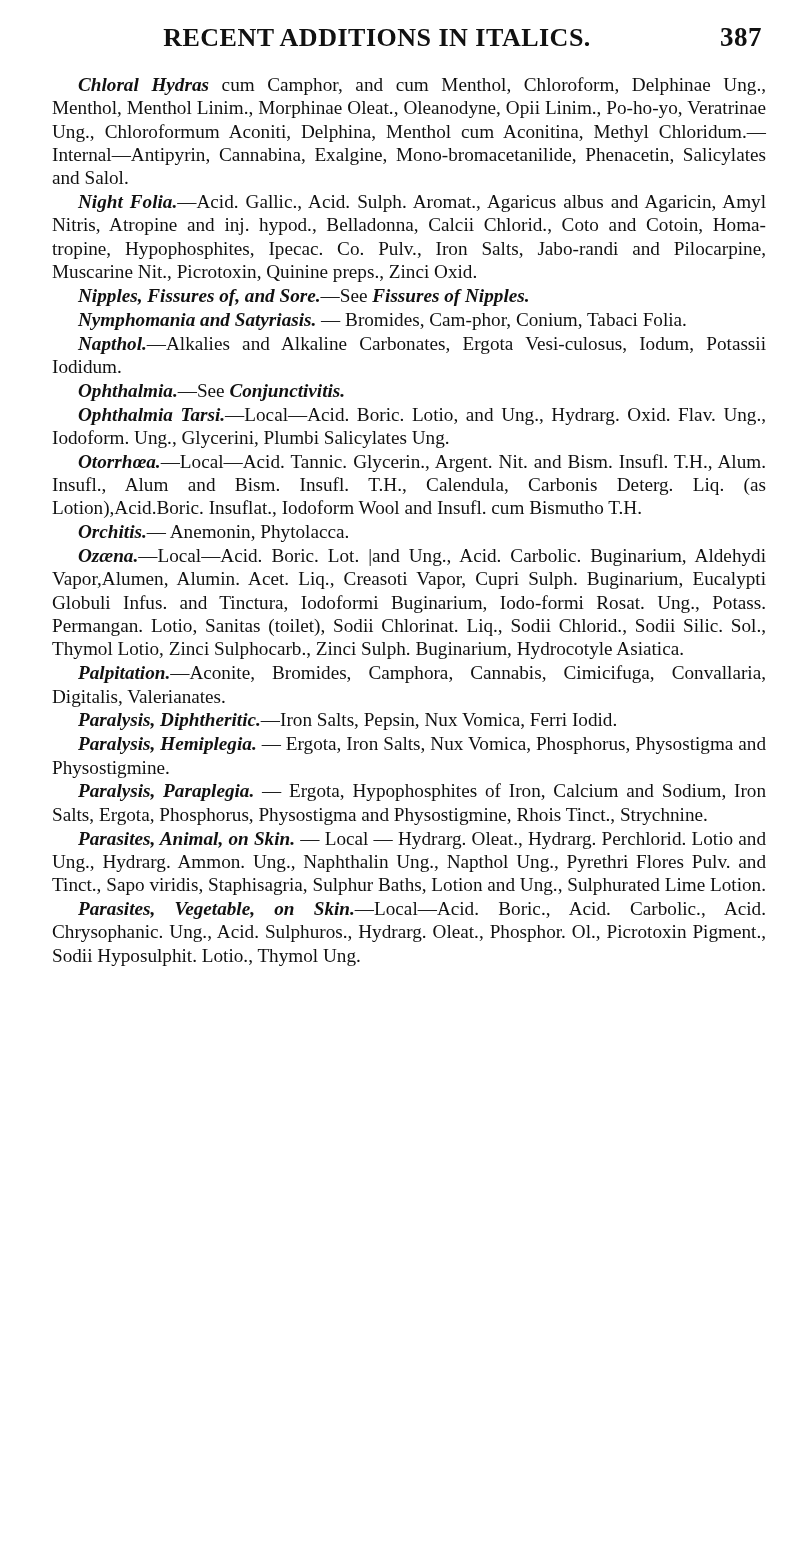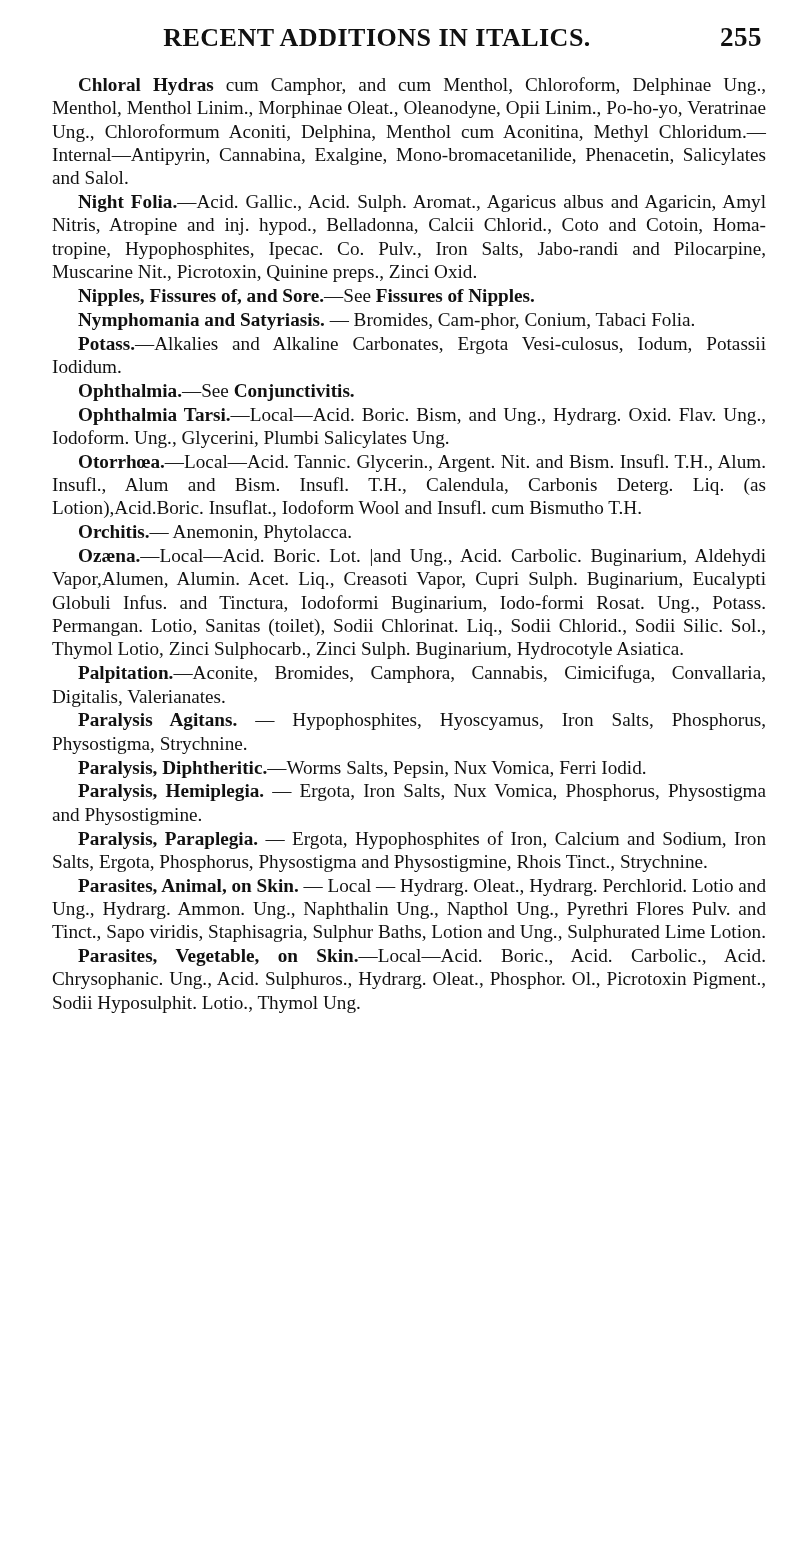--- a/index.html
+++ b/index.html
@@ -49,48 +49,48 @@
     font-size: 19.2px;
     line-height: 1.215;
     text-align: justify;
   }
   .entry {
     margin: 0 0 0.5px 0;
     text-indent: 26px;
   }
   .hd {
     font-weight: bold;
+    font-style: italic;
   }
   .it {
   }
 </style>
 </head>
 <body>
 
 <div class="page">
 
   <div class="header">
     <div class="running-title">RECENT ADDITIONS IN ITALICS.</div>
-    <div class="folio">255</div>
+    <div class="folio">387</div>
   </div>
   <div class="rule"></div>
 
   <div class="body" id="entry-list">
       <p class="entry"><span class="hd">Chloral Hydras</span><span> cum Camphor, and cum Menthol, Chloroform, Delphinae </span><span class="it">Ung.</span><span>, Menthol, Menthol Linim., Morphinae Oleat., Oleanodyne, Opii Linim., Po-ho-yo, Veratrinae </span><span class="it">Ung.</span><span>, </span><span class="it">Chloroformum Aconiti, Delphina, Menthol cum Aconitina, Methyl Chloridum.</span><span>—</span><span class="it">Internal—Antipyrin, Cannabina, Exalgine, Mono-bromacetanilide, Phenacetin, Salicylates and Salol.</span></p>
       <p class="entry"><span class="hd">Night Folia.</span><span>—Acid. Gallic., Acid. Sulph. Aromat., Agaricus albus and Agaricin, Amyl Nitris, Atropine and inj. hypod., Belladonna, Calcii Chlorid., Coto and Cotoin, Homa-tropine, Hypophosphites, Ipecac. Co. Pulv., Iron Salts, Jabo-randi and Pilocarpine, Muscarine Nit., Picrotoxin, Quinine preps., Zinci Oxid.</span></p>
       <p class="entry"><span class="hd">Nipples, Fissures of, and Sore.</span><span>—See </span><span class="hd">Fissures of Nipples.</span></p>
       <p class="entry"><span class="hd">Nymphomania and Satyriasis.</span><span> — Bromides, Cam-phor, Conium, Tabaci Folia.</span></p>
-      <p class="entry"><span class="hd">Potass.</span><span>—Alkalies and Alkaline Carbonates, </span><span>Ergota Vesi-culosus</span><span>, Iodum, Potassii Iodidum.</span></p>
+      <p class="entry"><span class="hd">Napthol.</span><span>—Alkalies and Alkaline Carbonates, </span><span>Ergota Vesi-culosus</span><span>, Iodum, Potassii Iodidum.</span></p>
       <p class="entry"><span class="hd">Ophthalmia.</span><span>—See </span><span class="hd">Conjunctivitis.</span></p>
-      <p class="entry"><span class="hd">Ophthalmia Tarsi.</span><span>—</span><span class="it">Local</span><span>—Acid. Boric. Bism, and </span><span class="it">Ung.</span><span>, Hydrarg. Oxid. Flav. </span><span class="it">Ung.</span><span>, Iodoform. </span><span class="it">Ung.</span><span>, Glycerini, Plumbi Salicylates </span><span class="it">Ung.</span></p>
+      <p class="entry"><span class="hd">Ophthalmia Tarsi.</span><span>—</span><span class="it">Local</span><span>—Acid. Boric. Lotio, and </span><span class="it">Ung.</span><span>, Hydrarg. Oxid. Flav. </span><span class="it">Ung.</span><span>, Iodoform. </span><span class="it">Ung.</span><span>, Glycerini, Plumbi Salicylates </span><span class="it">Ung.</span></p>
       <p class="entry"><span class="hd">Otorrhœa.</span><span>—</span><span class="it">Local</span><span>—Acid. Tannic. Glycerin., Argent. Nit. and Bism. Insufl. T.H., Alum. Insufl., Alum and Bism. Insufl. T.H., Calendula, Carbonis Deterg. Liq. (as Lotion),Acid.Boric. Insuflat., Iodoform Wool and Insufl. cum Bismutho T.H.</span></p>
       <p class="entry"><span class="hd">Orchitis.</span><span>— Anemonin, Phytolacca.</span></p>
       <p class="entry"><span class="hd">Ozæna.</span><span>—</span><span class="it">Local</span><span>—Acid. Boric. Lot. |and </span><span class="it">Ung.</span><span>, Acid. Carbolic. Buginarium, Aldehydi Vapor,Alumen, Alumin. Acet. </span><span class="it">Liq.</span><span>, Creasoti Vapor, Cupri Sulph. Buginarium, Eucalypti Globuli Infus. and Tinctura, Iodoformi Buginarium, Iodo-formi Rosat. </span><span class="it">Ung.</span><span>, Potass. Permangan. Lotio, Sanitas (toilet), Sodii Chlorinat. </span><span class="it">Liq.</span><span>, Sodii Chlorid., Sodii Silic. Sol., Thymol Lotio, Zinci Sulphocarb., Zinci Sulph. Buginarium, </span><span class="it">Hydrocotyle Asiatica.</span></p>
       <p class="entry"><span class="hd">Palpitation.</span><span>—Aconite, Bromides, Camphora, Cannabis, Cimicifuga, Convallaria, Digitalis, Valerianates.</span></p>
-      <p class="entry"><span class="hd">Paralysis Agitans.</span><span> — Hypophosphites, Hyoscyamus, Iron Salts, Phosphorus, Physostigma, Strychnine.</span></p>
-      <p class="entry"><span class="hd">Paralysis, Diphtheritic.</span><span>—Worms Salts, Pepsin, Nux Vomica, Ferri Iodid.</span></p>
+      <p class="entry"><span class="hd">Paralysis, Diphtheritic.</span><span>—Iron Salts, Pepsin, Nux Vomica, Ferri Iodid.</span></p>
       <p class="entry"><span class="hd">Paralysis, Hemiplegia.</span><span> — Ergota, Iron Salts, Nux Vomica, Phosphorus, Physostigma and Physostigmine.</span></p>
       <p class="entry"><span class="hd">Paralysis, Paraplegia.</span><span> — Ergota, Hypophosphites of Iron, Calcium and Sodium, Iron Salts, Ergota, Phosphorus, Physostigma and Physostigmine, Rhois Tinct., Strychnine.</span></p>
       <p class="entry"><span class="hd">Parasites, Animal, on Skin.</span><span> — </span><span class="it">Local</span><span> — Hydrarg. Oleat., Hydrarg. Perchlorid. Lotio and </span><span class="it">Ung.</span><span>, Hydrarg. Ammon. </span><span class="it">Ung.</span><span>, Naphthalin </span><span class="it">Ung.</span><span>, Napthol </span><span class="it">Ung.</span><span>, Pyrethri Flores Pulv. and Tinct., Sapo viridis, Staphisagria, Sulphur Baths, Lotion and </span><span class="it">Ung.</span><span>, Sulphurated Lime Lotion.</span></p>
       <p class="entry"><span class="hd">Parasites, Vegetable, on Skin.</span><span>—</span><span class="it">Local</span><span>—Acid. Boric., Acid. Carbolic., Acid. Chrysophanic. </span><span class="it">Ung.</span><span>, Acid. Sulphuros., Hydrarg. Oleat., Phosphor. Ol., Picrotoxin Pigment., Sodii Hyposulphit. Lotio., Thymol </span><span class="it">Ung.</span></p>
     </div>
 
 </div>
 
 </body></html>

